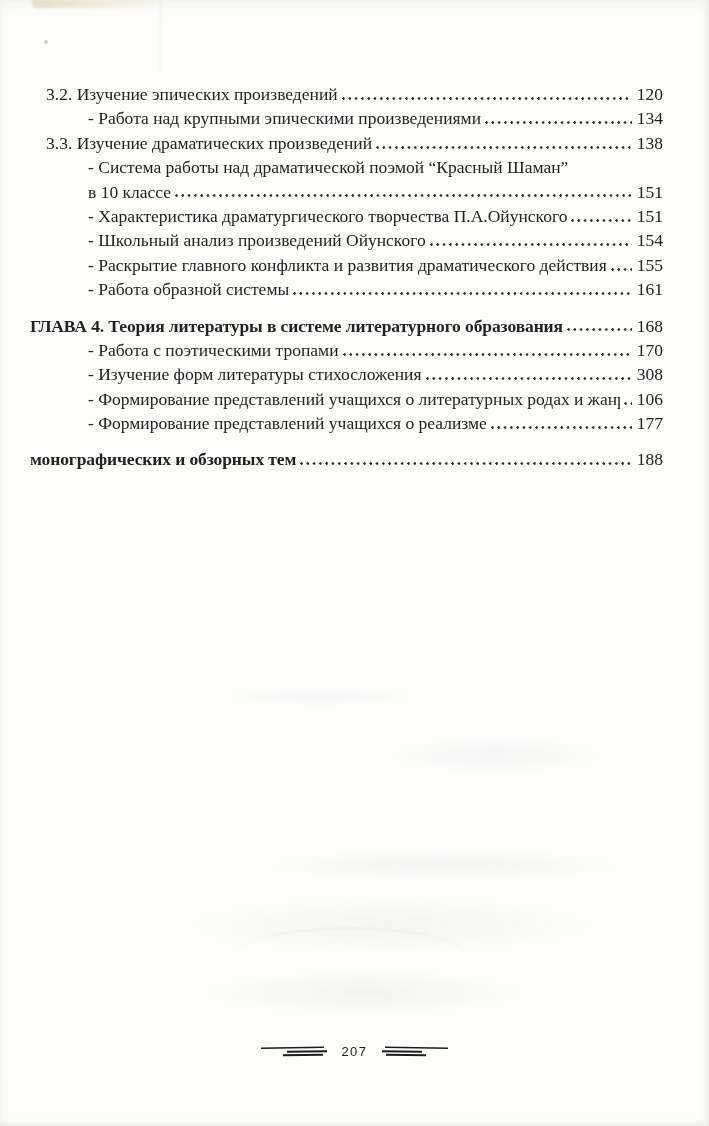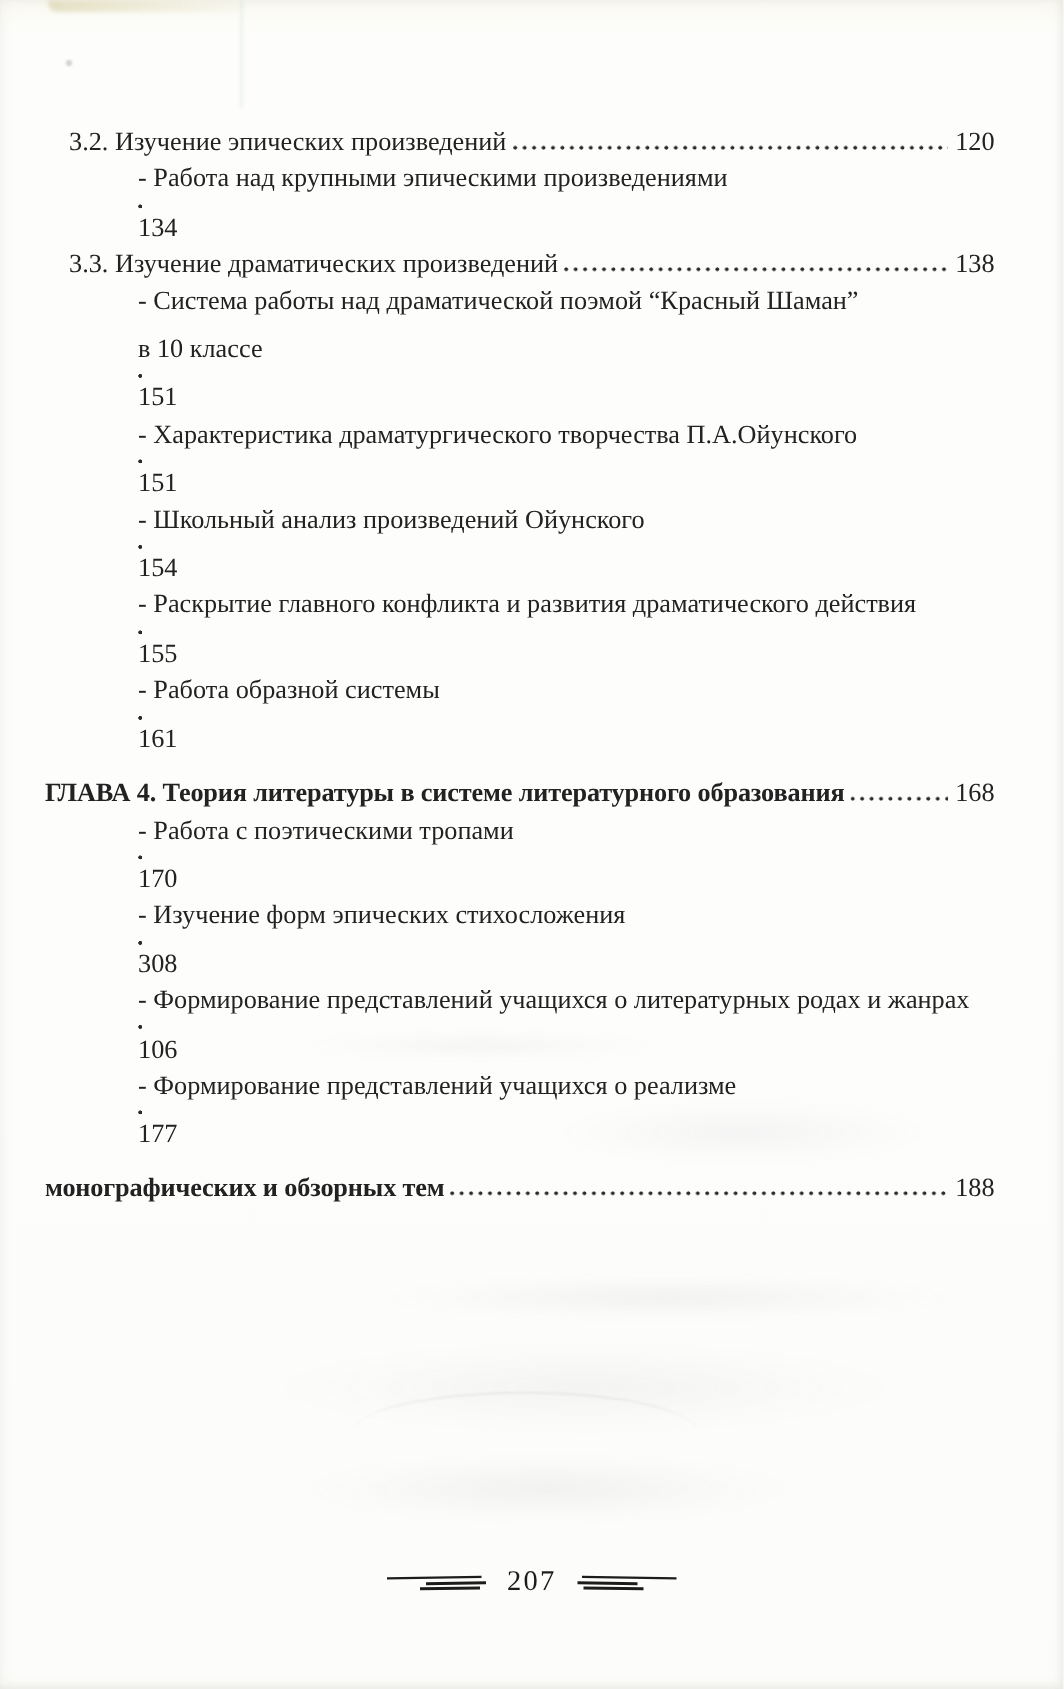--- a/index.html
+++ b/index.html
@@ -82,33 +82,33 @@
     background-repeat: repeat-x;
     background-position: left bottom;
   }
   .row .leader.hidden { visibility: hidden; }
   .row .pg {
     flex: 0 0 auto;
     font-weight: normal;
   }
   .indent-chapter { padding-left: 0; }
   .indent-section { padding-left: 16px; }
-  .indent-sub     { padding-left: 58px; flex-direction: column; }
+  .indent-sub     { padding-left: 58px; }
   .bold .t { font-weight: bold; letter-spacing: -0.1px; }
   .spacer { width: 100%; }
 
   
   .footer {
     position: absolute; left: 0; right: 0; top: 1044px;
     display: flex; justify-content: center; align-items: center;
     gap: 9px;
   }
   .footer .num {
-    font-family: Liberation Serif, serif;
-    font-size: 19px;
+    font-family: Liberation Sans, sans-serif;
+    font-size: 13px;
     letter-spacing: 1.5px;
     color: #1c1c1c;
   }
   .orn { display: block; }
   .orn.right { transform: scaleX(-1); }
 </style>
 </head>
 <body>
 
 <div class="page">
@@ -167,21 +167,21 @@
         <span class="t">ГЛАВА 4. Теория литературы в системе литературного образования</span>
         <span class="leader"></span>
         <span class="pg">168</span>
       </div>
       <div class="row indent-sub">
         <span class="t">- Работа с поэтическими тропами</span>
         <span class="leader"></span>
         <span class="pg">170</span>
       </div>
       <div class="row indent-sub">
-        <span class="t">- Изучение форм эпических стихосложения</span>
+        <span class="t">- Изучение форм литературы стихосложения</span>
         <span class="leader"></span>
         <span class="pg">308</span>
       </div>
       <div class="row indent-sub">
         <span class="t">- Формирование представлений учащихся о литературных родах и жанрах</span>
         <span class="leader"></span>
         <span class="pg">106</span>
       </div>
       <div class="row indent-sub">
         <span class="t">- Формирование представлений учащихся о реализме</span>

